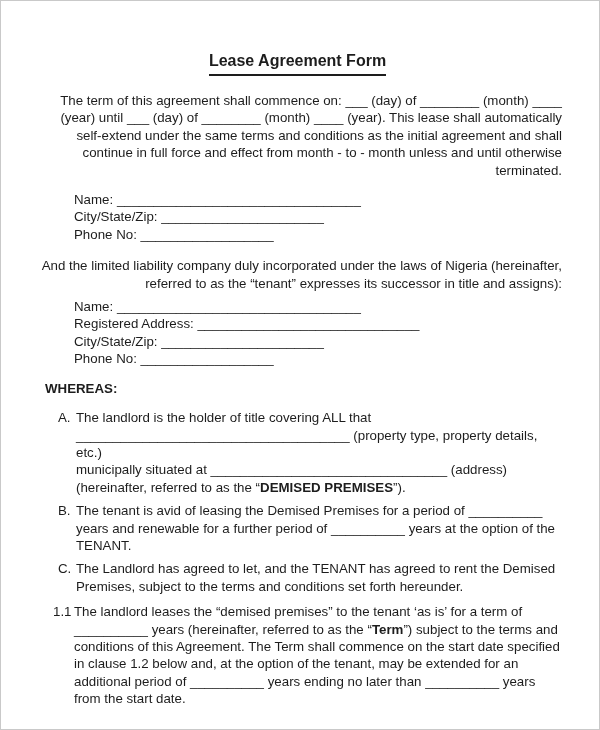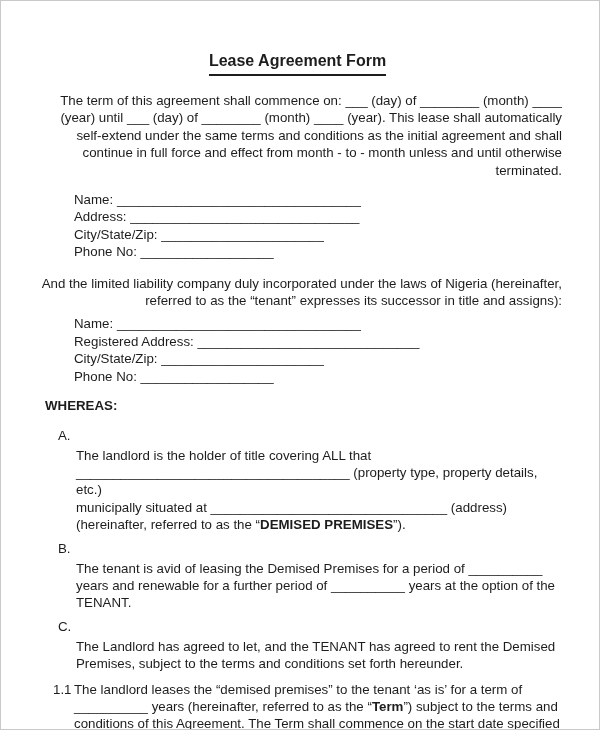--- a/index.html
+++ b/index.html
@@ -46,21 +46,20 @@
   .list-item {
     display: flex;
     margin-left: 25px;
     margin-bottom: 6px;
   }
   .list-item .marker {
     flex: 0 0 18px;
   }
   .list-item .item-body {
     flex: 1 1 auto;
-    margin-top: 20px;
   }
   .item-c { margin-bottom: 8px; }
   .sec-heading {
     margin: 0 0 10px 20px;
     font-size: 15.5px;
     line-height: 20px;
     font-weight: bold;
   }
   .sec-heading .sec-num { margin-right: 9px; }
   .clause {
@@ -85,24 +84,20 @@
     <span class="title">Lease Agreement Form</span>
   </div>
 
   <p class="para p-term">The term of this agreement shall commence on: ___ (day) of ________ (month) ____ (year) until ___ (day) of ________ (month) ____ (year). This lease shall automatically self-extend under the same terms and conditions as the initial agreement and shall continue in full force and effect from month - to - month unless and until otherwise terminated.</p>
 
 
   <div class="fields-block">
     <div class="field-row">
       <span>Name:</span>
       <span>_________________________________</span>
-    </div>
-    <div class="field-row">
-      <span>Address:</span>
-      <span>_______________________________</span>
     </div>
     <div class="field-row">
       <span>City/State/Zip:</span>
       <span>______________________</span>
     </div>
     <div class="field-row">
       <span>Phone No:</span>
       <span>__________________</span>
     </div>
   </div>

